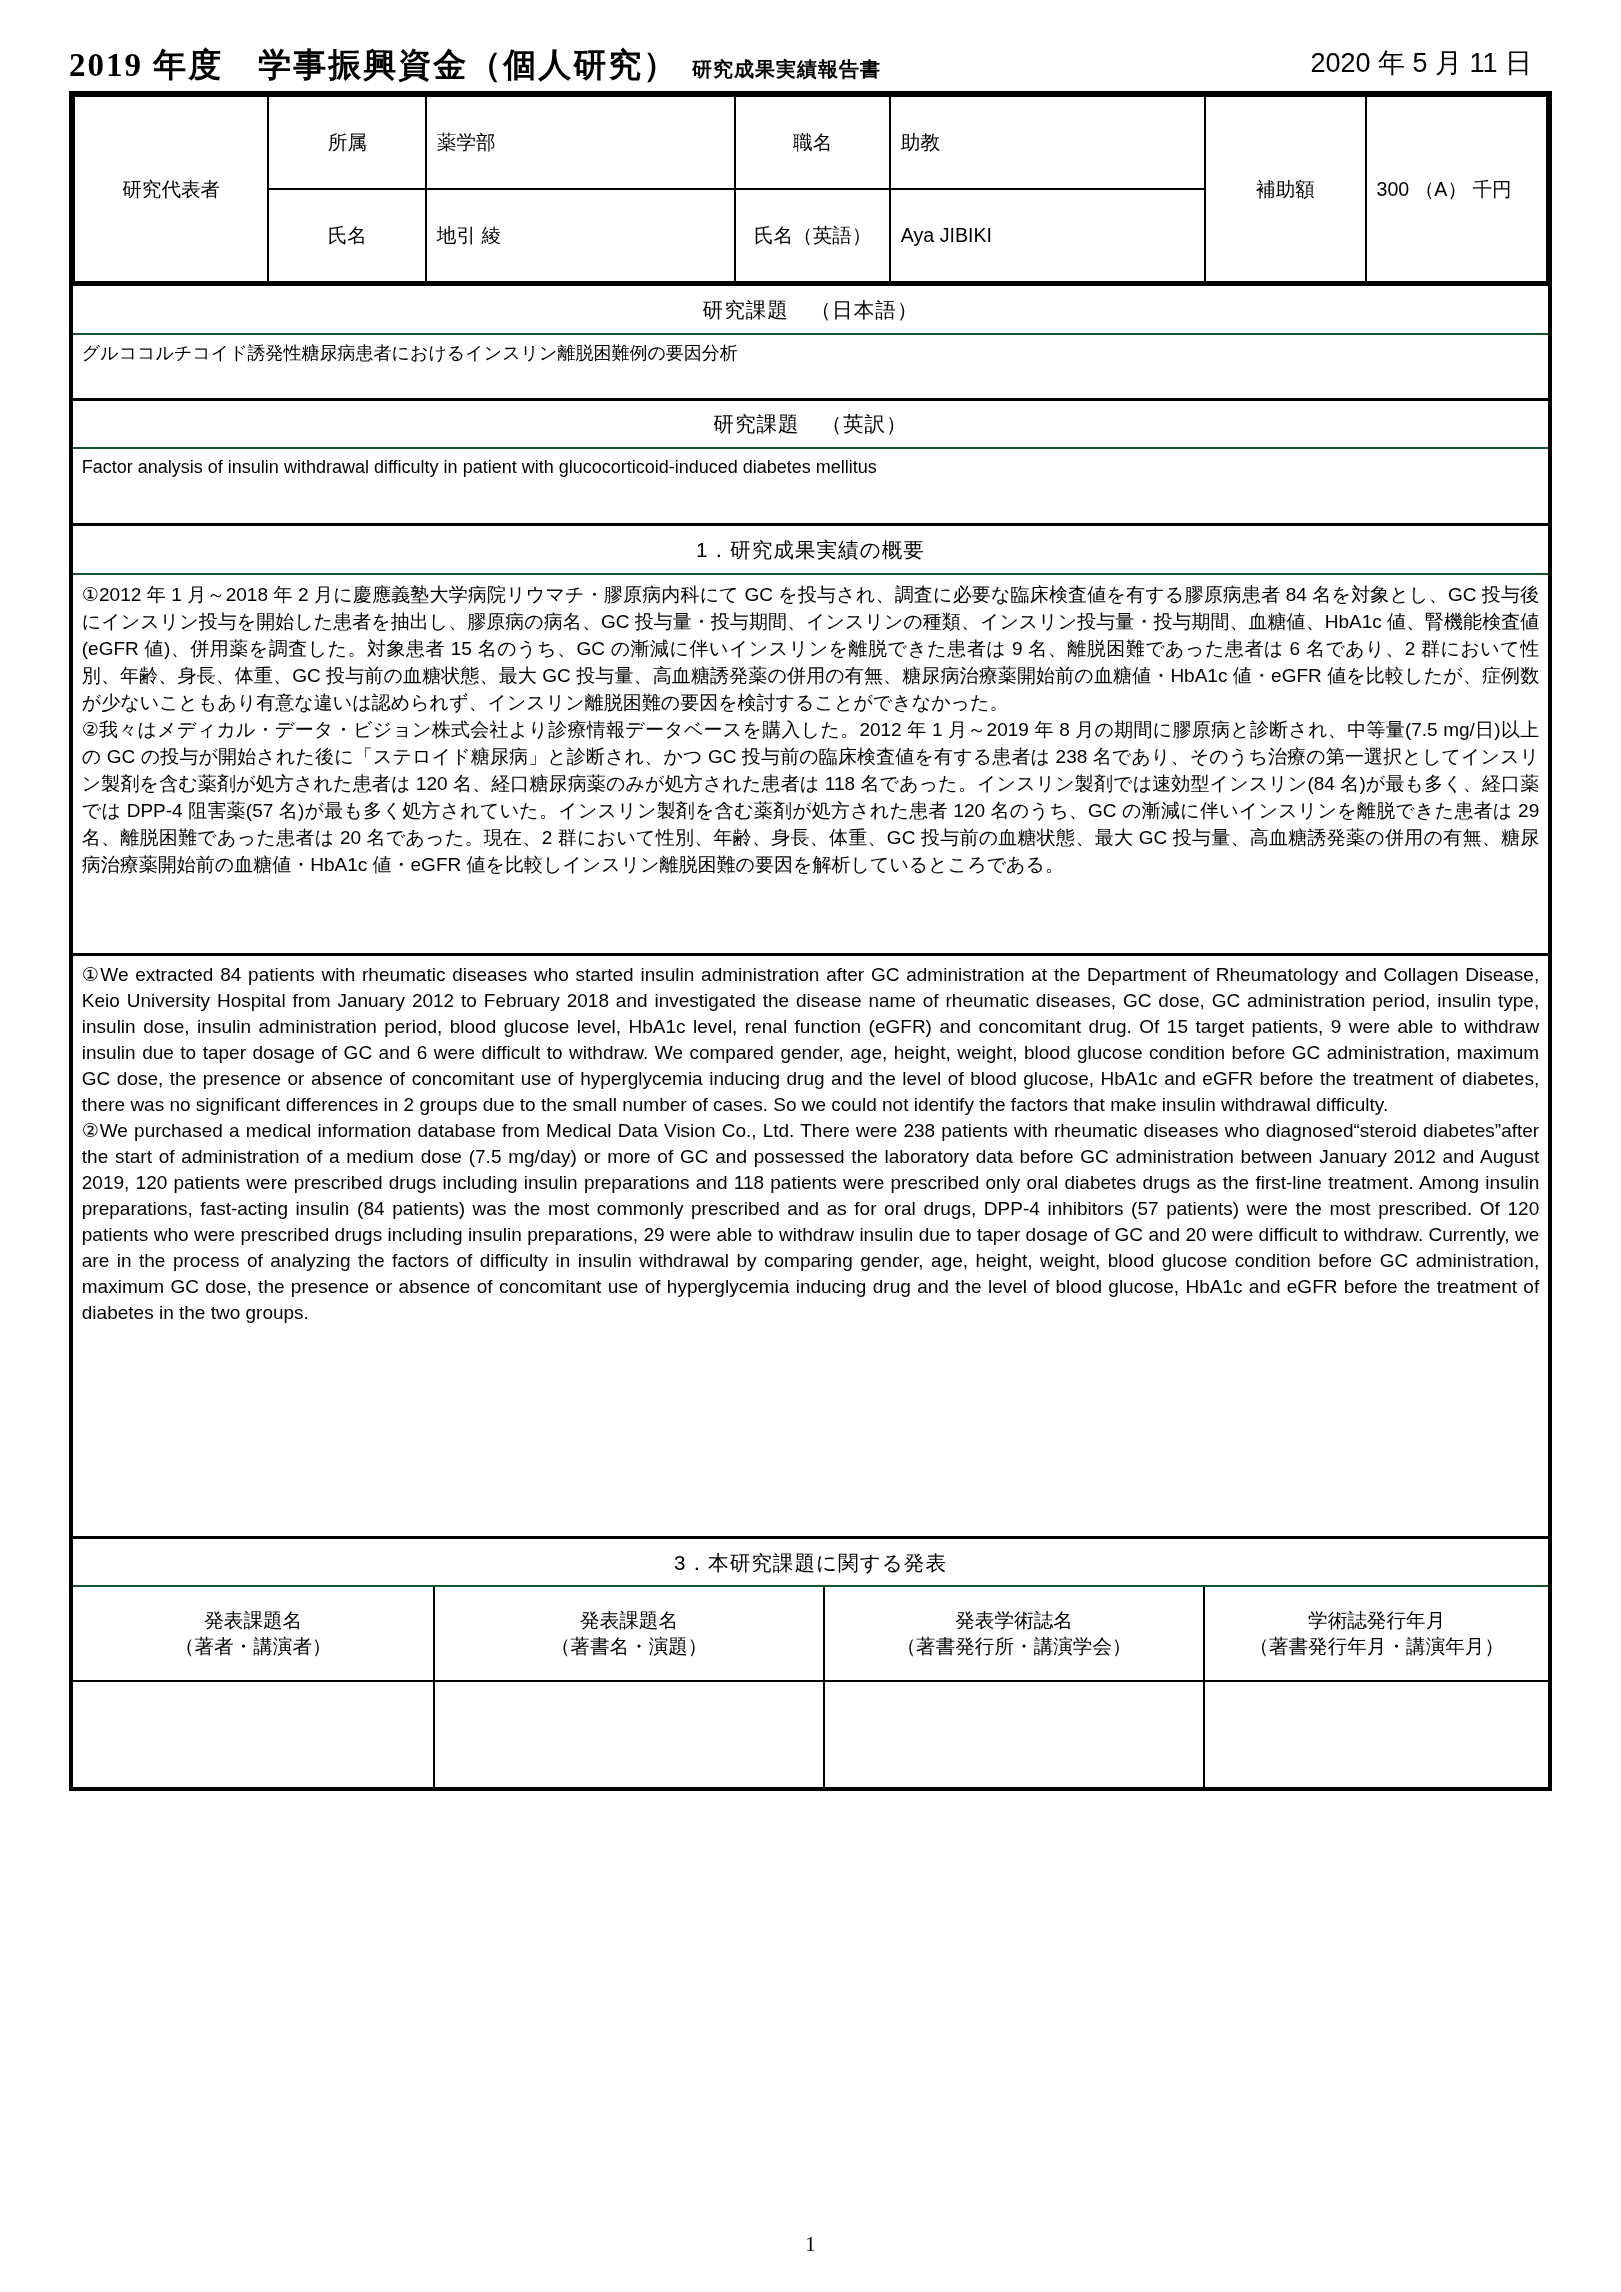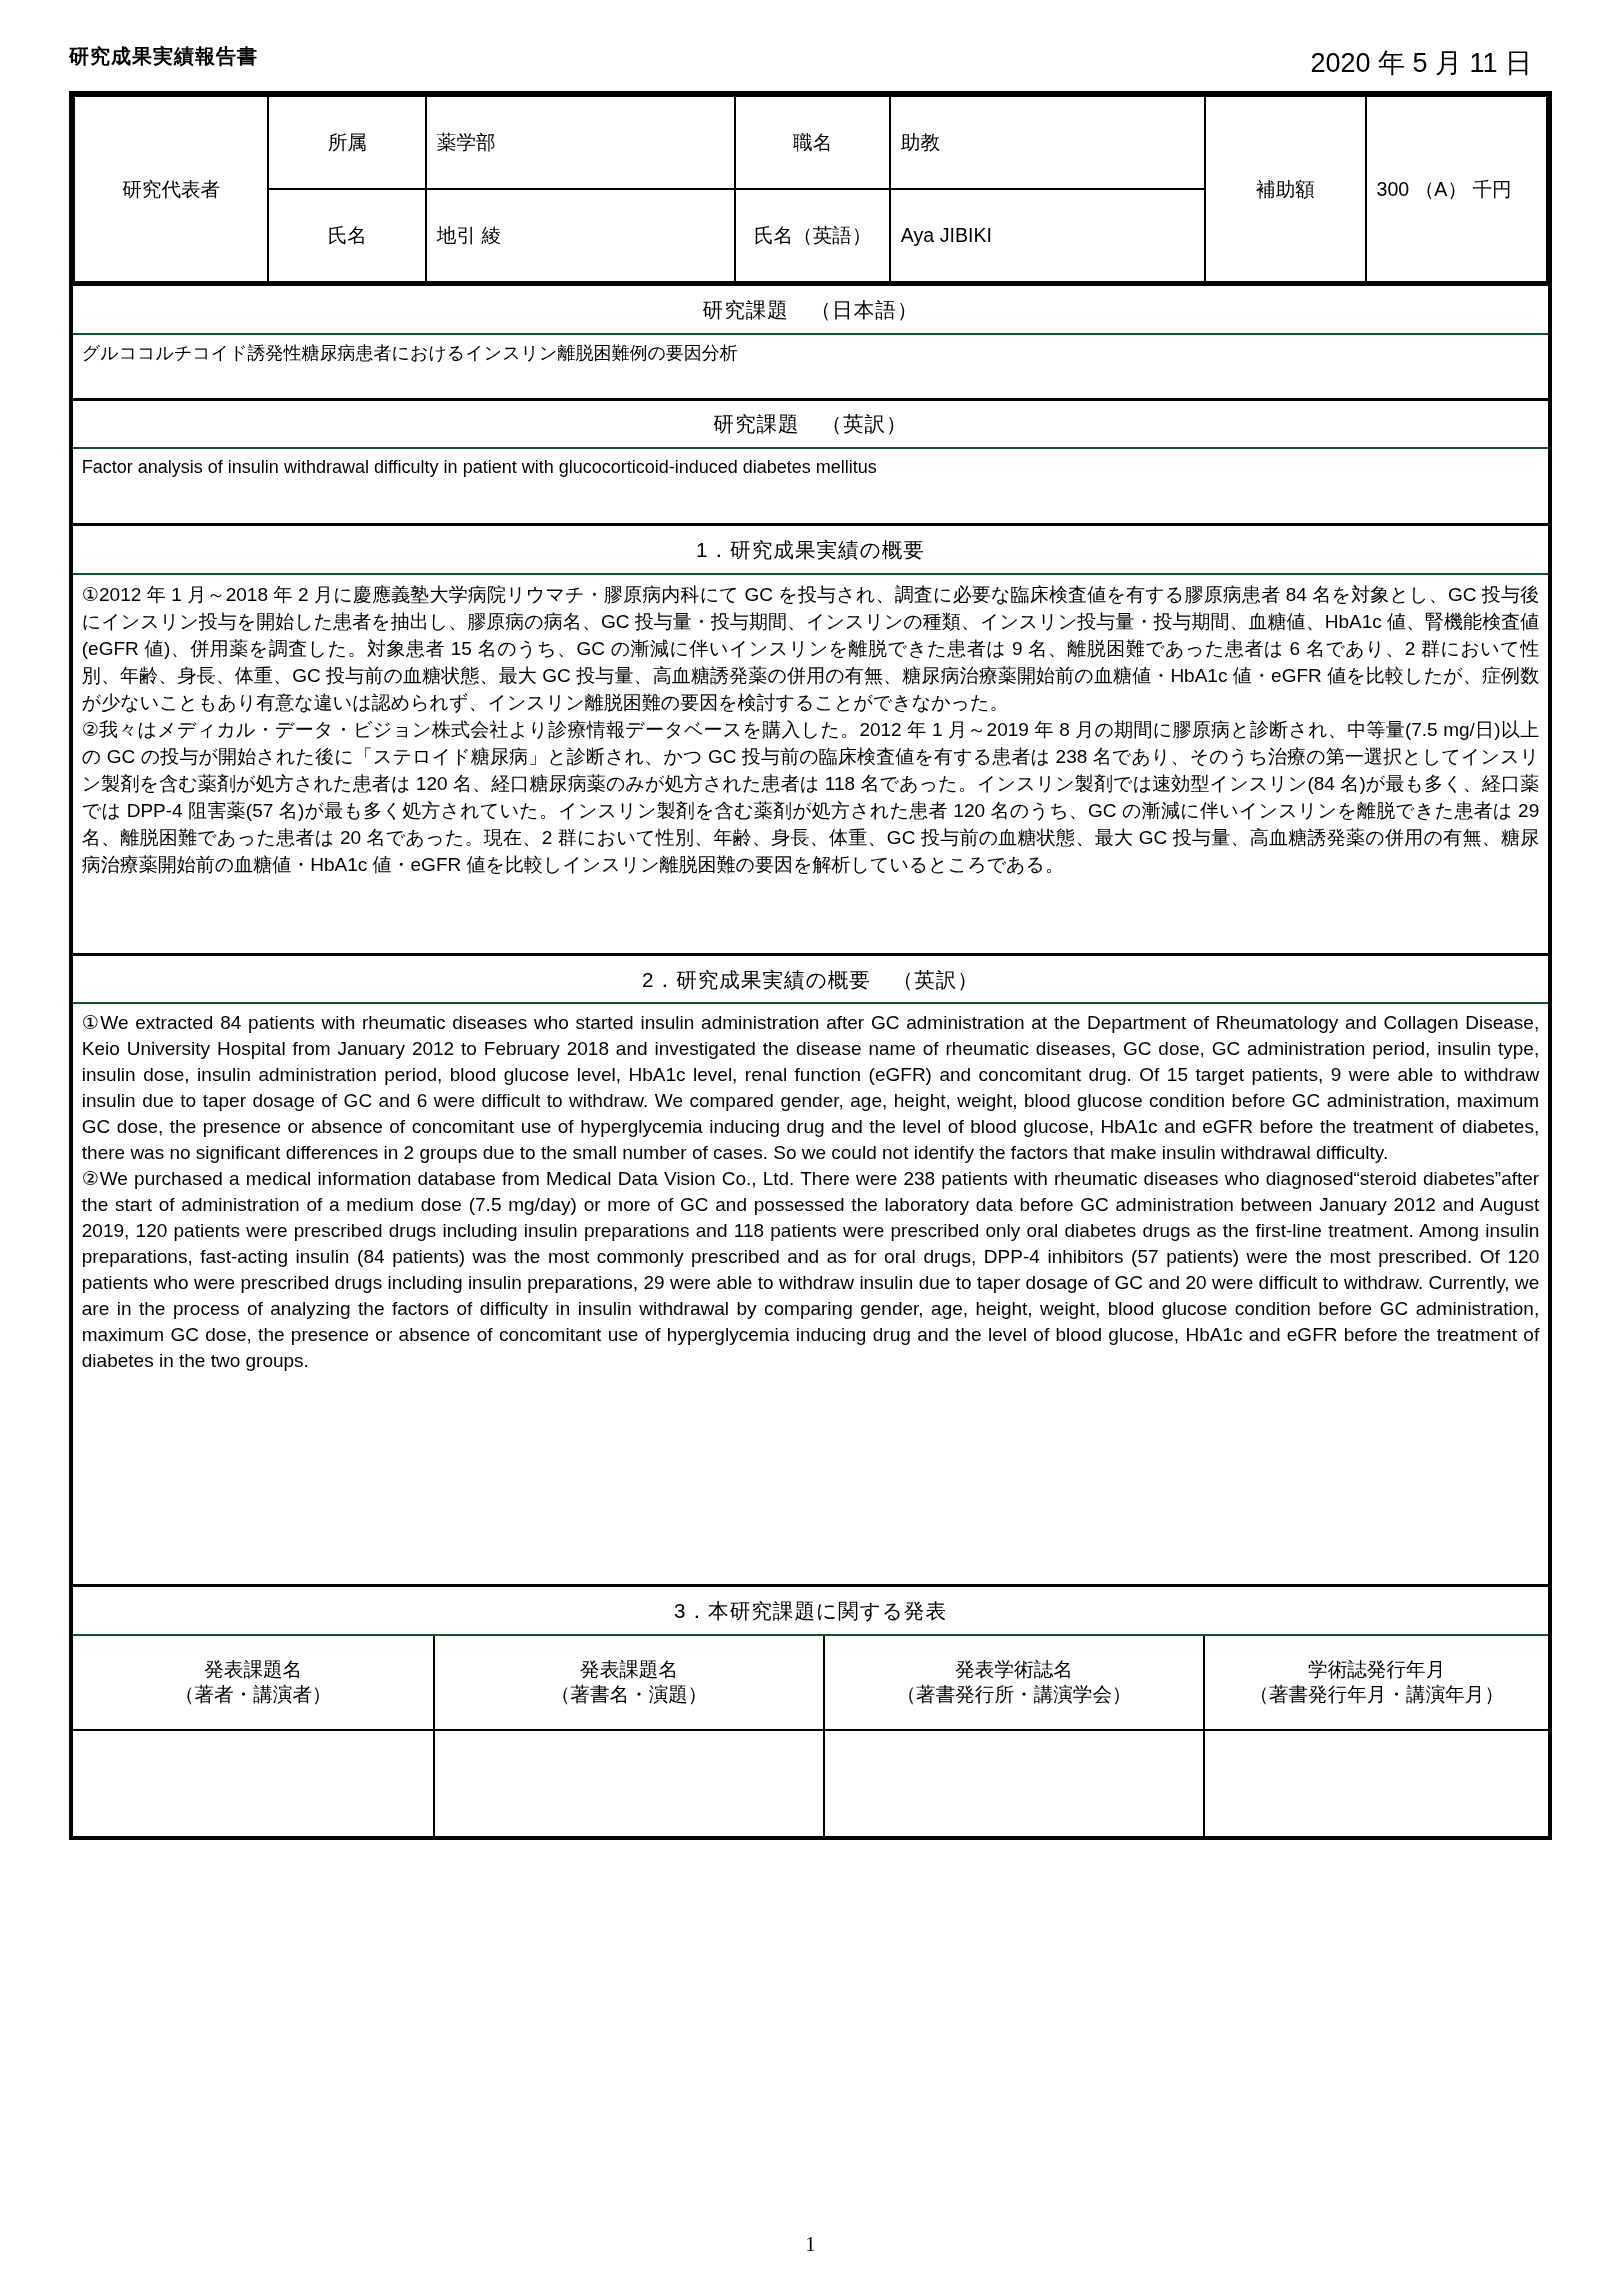--- a/index.html
+++ b/index.html
@@ -48,20 +48,21 @@
   .page-number { position:absolute; left:0; right:0; top:2233px; text-align:center;
                  font-size:20.6px; font-family:"Liberation Serif","DejaVu Serif",serif; }
 </style>
 </head>
 <body>
 
 <div class="page">
 
   <div class="header-row">
     <div class="doc-title">
+      <span class="title-main">2019 年度　学事振興資金（個人研究）</span>
       <span class="title-sub">研究成果実績報告書</span>
     </div>
     <div class="doc-date">2020 年 5 月 11 日</div>
   </div>
 
   <div class="main-table">
 
     <table class="info-table">
       <colgroup>
         <col style="width:13.2%">
@@ -103,21 +104,20 @@
 
     <div class="section">
       <div class="sec-header">1．研究成果実績の概要</div>
       <div class="sec-body body-sum-ja text-body">
         <p>①2012 年 1 月～2018 年 2 月に慶應義塾大学病院リウマチ・膠原病内科にて GC を投与され、調査に必要な臨床検査値を有する膠原病患者 84 名を対象とし、GC 投与後にインスリン投与を開始した患者を抽出し、膠原病の病名、GC 投与量・投与期間、インスリンの種類、インスリン投与量・投与期間、血糖値、HbA1c 値、腎機能検査値(eGFR 値)、併用薬を調査した。対象患者 15 名のうち、GC の漸減に伴いインスリンを離脱できた患者は 9 名、離脱困難であった患者は 6 名であり、2 群において性別、年齢、身長、体重、GC 投与前の血糖状態、最大 GC 投与量、高血糖誘発薬の併用の有無、糖尿病治療薬開始前の血糖値・HbA1c 値・eGFR 値を比較したが、症例数が少ないこともあり有意な違いは認められず、インスリン離脱困難の要因を検討することができなかった。</p>
         <p>②我々はメディカル・データ・ビジョン株式会社より診療情報データベースを購入した。2012 年 1 月～2019 年 8 月の期間に膠原病と診断され、中等量(7.5 mg/日)以上の GC の投与が開始された後に「ステロイド糖尿病」と診断され、かつ GC 投与前の臨床検査値を有する患者は 238 名であり、そのうち治療の第一選択としてインスリン製剤を含む薬剤が処方された患者は 120 名、経口糖尿病薬のみが処方された患者は 118 名であった。インスリン製剤では速効型インスリン(84 名)が最も多く、経口薬では DPP-4 阻害薬(57 名)が最も多く処方されていた。インスリン製剤を含む薬剤が処方された患者 120 名のうち、GC の漸減に伴いインスリンを離脱できた患者は 29 名、離脱困難であった患者は 20 名であった。現在、2 群において性別、年齢、身長、体重、GC 投与前の血糖状態、最大 GC 投与量、高血糖誘発薬の併用の有無、糖尿病治療薬開始前の血糖値・HbA1c 値・eGFR 値を比較しインスリン離脱困難の要因を解析しているところである。</p>
       </div>
     </div>
 
     <div class="section">
-      <div class="sec-header">2．研究成果実績の概要　（英訳）</div>
       <div class="sec-body body-sum-en text-body">
         <p>①We extracted 84 patients with rheumatic diseases who started insulin administration after GC administration at the Department of Rheumatology and Collagen Disease, Keio University Hospital from January 2012 to February 2018 and investigated the disease name of rheumatic diseases, GC dose, GC administration period, insulin type, insulin dose, insulin administration period, blood glucose level, HbA1c level, renal function (eGFR) and concomitant drug. Of 15 target patients, 9 were able to withdraw insulin due to taper dosage of GC and 6 were difficult to withdraw. We compared gender, age, height, weight, blood glucose condition before GC administration, maximum GC dose, the presence or absence of concomitant use of hyperglycemia inducing drug and the level of blood glucose, HbA1c and eGFR before the treatment of diabetes, there was no significant differences in 2 groups due to the small number of cases. So we could not identify the factors that make insulin withdrawal difficulty.</p>
         <p>②We purchased a medical information database from Medical Data Vision Co., Ltd. There were 238 patients with rheumatic diseases who diagnosed“steroid diabetes”after the start of administration of a medium dose (7.5 mg/day) or more of GC and possessed the laboratory data before GC administration between January 2012 and August 2019, 120 patients were prescribed drugs including insulin preparations and 118 patients were prescribed only oral diabetes drugs as the first-line treatment. Among insulin preparations, fast-acting insulin (84 patients) was the most commonly prescribed and as for oral drugs, DPP-4 inhibitors (57 patients) were the most prescribed. Of 120 patients who were prescribed drugs including insulin preparations, 29 were able to withdraw insulin due to taper dosage of GC and 20 were difficult to withdraw. Currently, we are in the process of analyzing the factors of difficulty in insulin withdrawal by comparing gender, age, height, weight, blood glucose condition before GC administration, maximum GC dose, the presence or absence of concomitant use of hyperglycemia inducing drug and the level of blood glucose, HbA1c and eGFR before the treatment of diabetes in the two groups.</p>
       </div>
     </div>
 
     <div class="section">
       <div class="sec-header">3．本研究課題に関する発表</div>
       <table class="pres-table">
         <colgroup>

